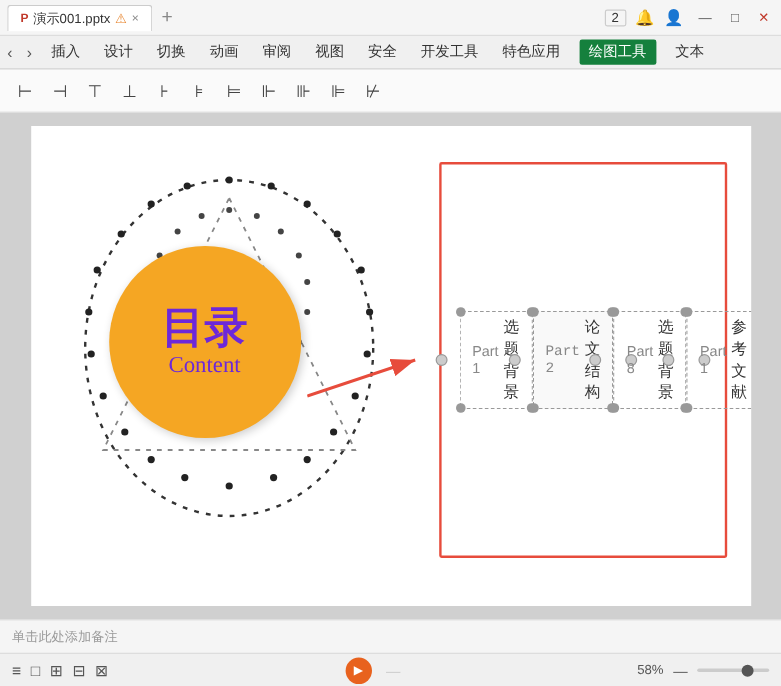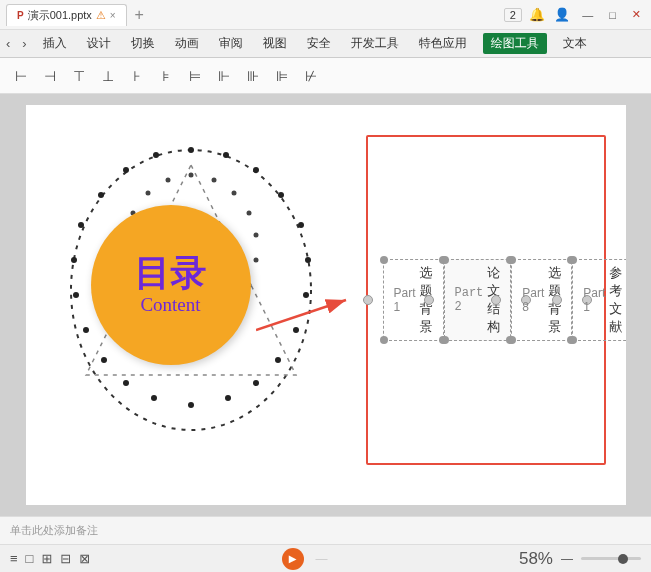--- a/index.html
+++ b/index.html
@@ -254,21 +254,21 @@
     .status-bar-right { margin-left: auto; display: flex; gap: 8px; align-items: center; }
     .play-btn {
       width: 22px; height: 22px;
       background: #e8621e;
       border-radius: 50%;
       display: flex; align-items: center; justify-content: center;
       color: white;
       font-size: 10px;
       cursor: pointer;
     }
-    .zoom-text { font-size: 17px; color: #555; }
+    .zoom-text { font-size: 11px; color: #555; }
     .zoom-slider {
       width: 60px; height: 3px;
       background: #ccc;
       border-radius: 2px;
       position: relative;
     }
     .zoom-thumb {
       width: 10px; height: 10px;
       background: #555;
       border-radius: 50%;

